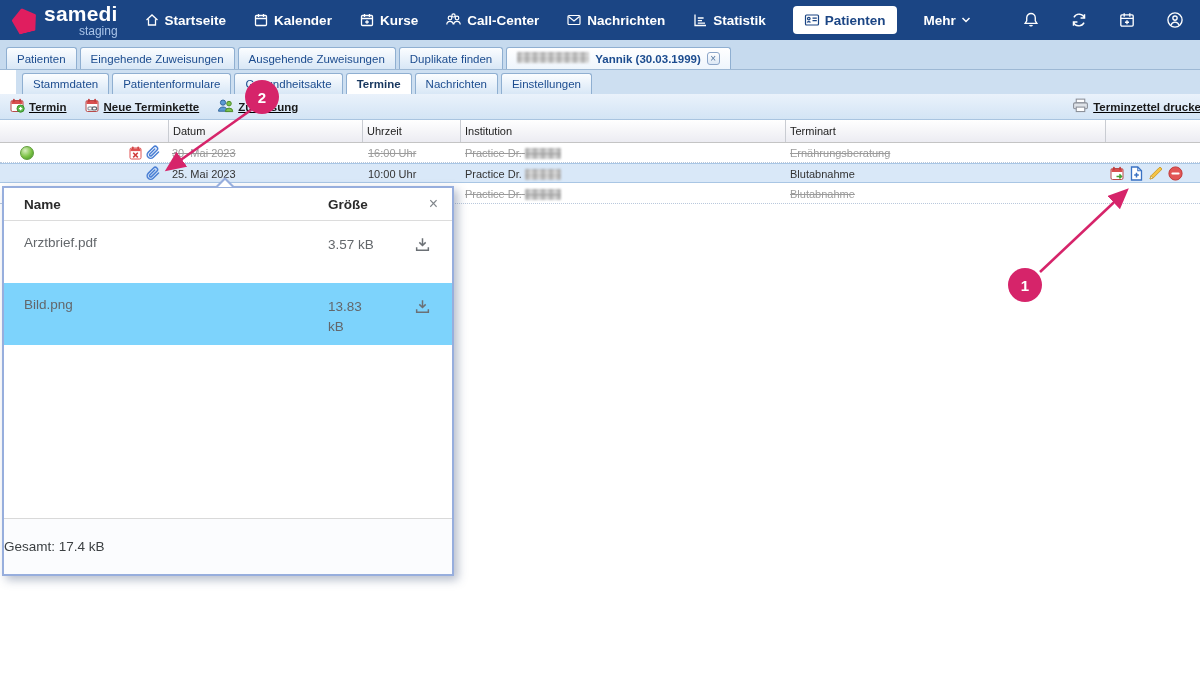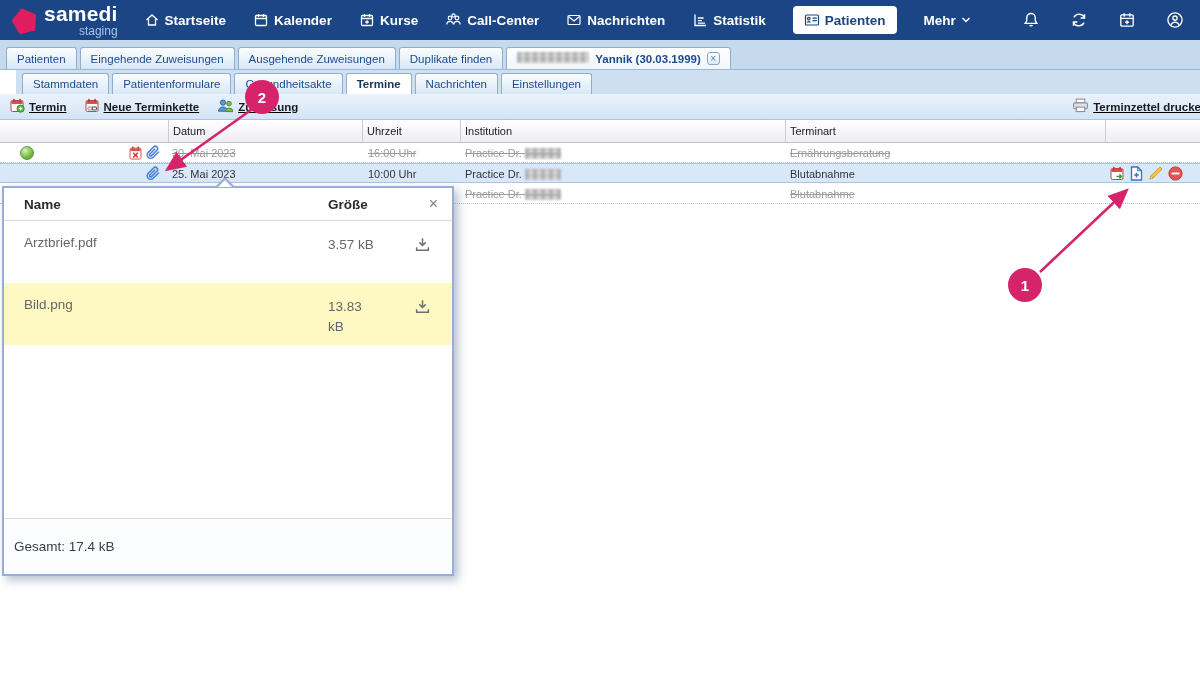--- a/index.html
+++ b/index.html
@@ -84,27 +84,27 @@
   .caret-f { position:absolute; left:218px; top:180px; width:0; height:0; z-index:42;
     border-left:7px solid transparent; border-right:7px solid transparent;
     border-bottom:7px solid #ffffff; }
   .p-head { height:33px; border-bottom:1px solid #dcdcdc; display:flex; align-items:center;
     padding:0 14px 0 20px; font-size:13.5px; font-weight:bold; color:#2b2b2b; }
   .p-head .ph-name { flex:1; }
   .p-head .ph-size { width:86px; }
   .p-close { width:24px; text-align:right; font-size:16px; color:#80868b; font-weight:normal;
     cursor:pointer; line-height:1; }
   .p-row { height:62px; display:flex; padding:0 14px 0 20px; font-size:13.5px; color:#63676b; }
-  .p-row.alt { background:#fef9c3; }
+  .p-row.alt { background:#7dd3fc; }
   .p-row .pf-name { flex:1; padding-top:14px; }
   .p-row .pf-size { width:86px; padding-top:14px; }
   .p-row .pf-size span { display:inline-block; width:48px; line-height:1.45; }
   .p-row .pf-dl { width:24px; padding-top:16px; cursor:pointer; }
   .p-foot { position:absolute; left:0; right:0; bottom:0; height:56px; border-top:1px solid #d9d9d9;
-    background:#fbfcfe; display:flex; align-items:center; padding-left:10px;
+    background:#fbfcfe; display:flex; align-items:center; 
     font-size:13.5px; color:#3c4043; }
 
   
   .anno-svg { position:absolute; left:0; top:0; z-index:55; pointer-events:none; }
   .badge { position:absolute; width:34px; height:34px; border-radius:50%; background:#d6246a;
     color:#fff; font-size:15px; font-weight:bold; display:flex; align-items:center;
     justify-content:center; z-index:60; pointer-events:none; }
 </style>
 </head>
 <body>

